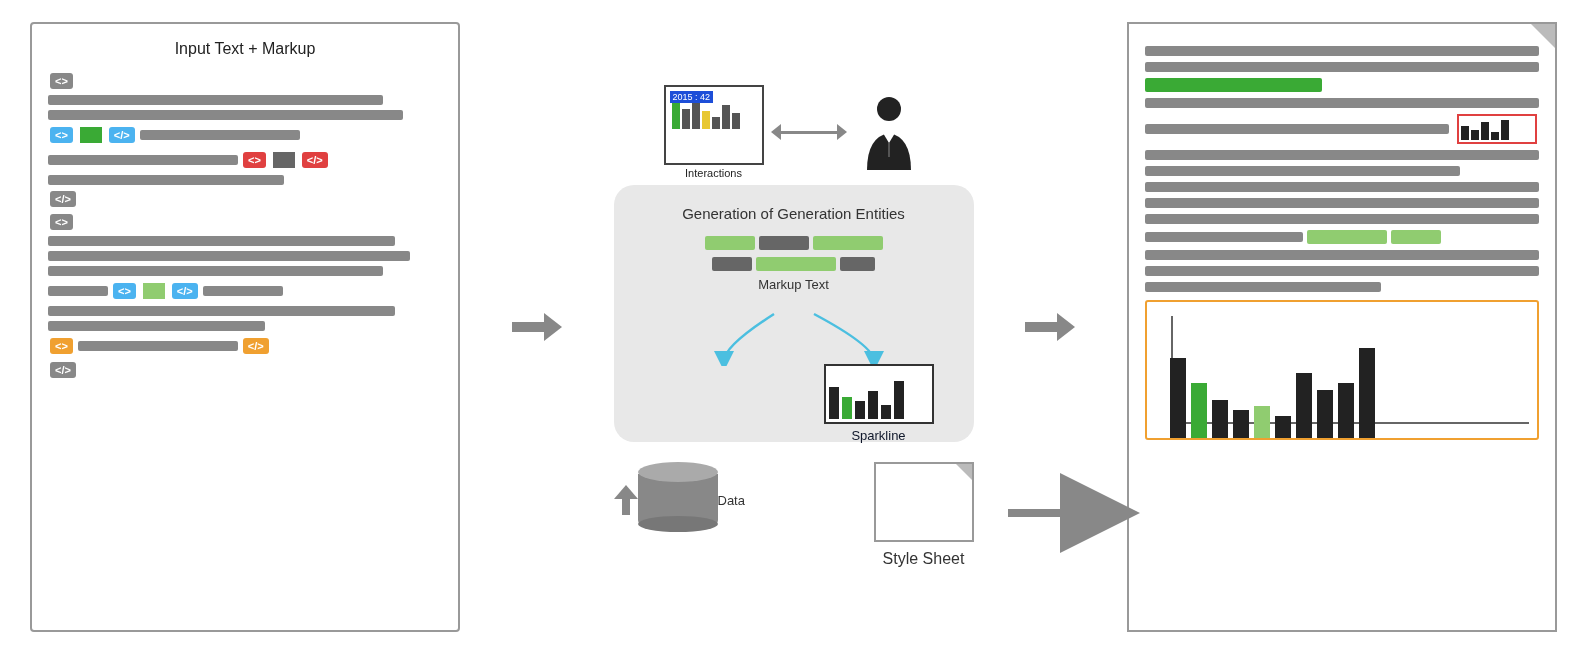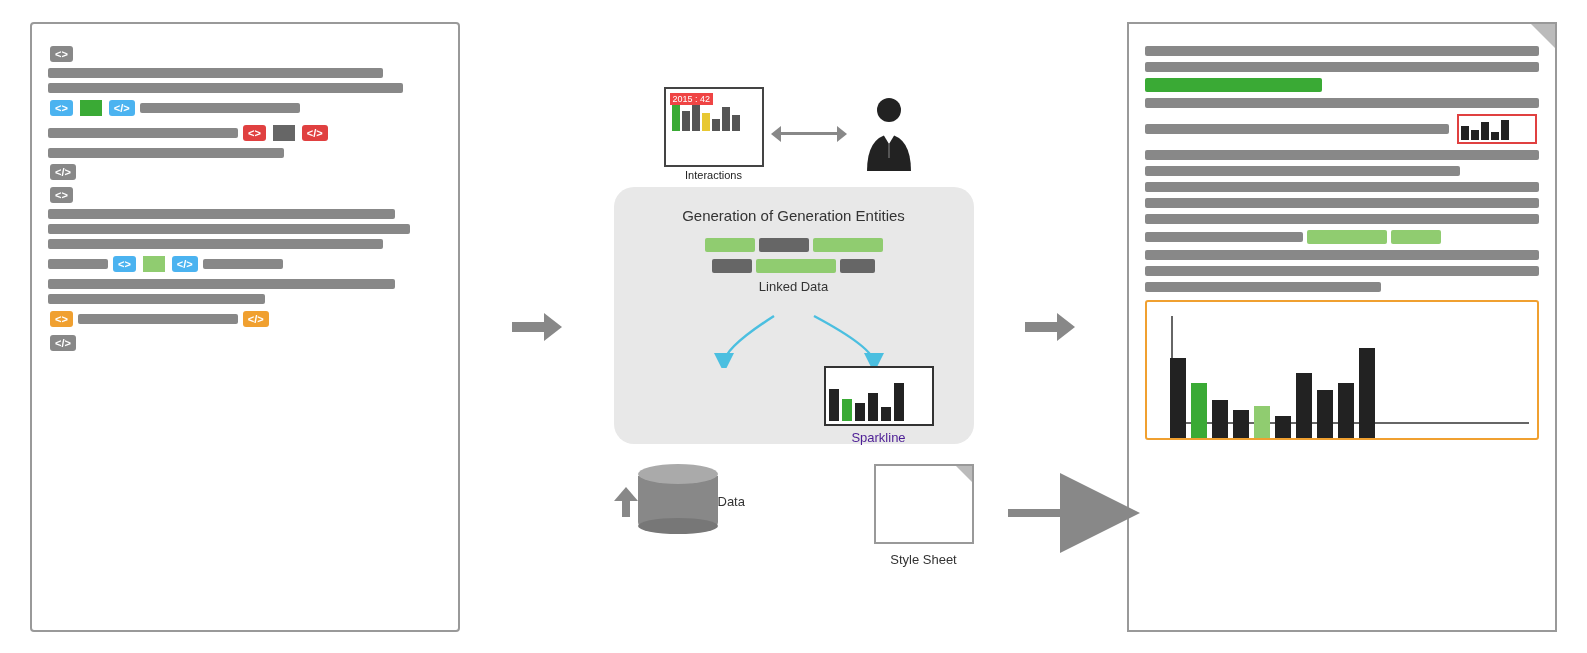--- a/index.html
+++ b/index.html
@@ -118,21 +118,21 @@
       position: relative;
     }
     .interactions-label {
       font-size: 11px;
       color: #222;
       text-align: center;
       margin-top: 2px;
     }
     .interactions-year {
       font-size: 9px;
-      background: #ef4444;
+      background: #1d4ed8;
       color: #fff;
       padding: 1px 3px;
       position: absolute;
       top: 4px;
       left: 4px;
     }
 
     
     .mini-bars {
       display: flex;
@@ -261,21 +261,21 @@
       background: #fff;
     }
     .sp-bar {
       width: 10px;
       background: #222;
     }
     .sp-bar.green { background: #3aaa35; }
 
     .sparkline-label {
       font-size: 13px;
-      color: #4c1d95;
+      color: #0f172a;
       text-align: center;
       margin-top: 4px;
     }
 
     
     .data-section {
       display: flex;
       flex-direction: row;
       align-items: center;
       margin-top: 10px;
@@ -364,21 +364,21 @@
       content: '';
       position: absolute;
       top: 0;
       right: 0;
       width: 0;
       height: 0;
       border-top: 16px solid #bbb;
       border-left: 16px solid transparent;
     }
     .stylesheet-label {
-      font-size: 13px;
+      font-size: 16px;
       color: #333;
       text-align: center;
     }
 
     
     .right-panel {
       width: 430px;
       height: 610px;
       border: 2px solid #999;
       background: #fff;
@@ -514,20 +514,21 @@
       width: 60px;
       height: 75px;
     }
   </style>
 </head>
 <body>
 
 <div class="main-container">
 
   <div class="left-panel">
+    <div class="panel-title">Input Text + Markup</div>
 
     <div class="markup-row">
       <span class="tag-badge tag-gray">&lt;&gt;</span>
     </div>
 
     <div class="text-line" style="width:85%"></div>
     <div class="text-line" style="width:90%"></div>
 
     <div class="markup-row">
       <span class="tag-badge tag-blue">&lt;&gt;</span>
@@ -626,21 +627,21 @@
           <div class="lt-block dark"></div>
           <div class="lt-block wide"></div>
         </div>
         <div style="display:flex; gap:4px; margin-top:3px;">
           <div class="lt-block dark" style="width:40px;"></div>
           <div class="lt-block" style="width:80px;"></div>
           <div class="lt-block dark" style="width:35px;"></div>
         </div>
       </div>
 
-      <div class="linked-text-label">Linked Data</div>
+      <div class="linked-text-label">Markup Text</div>
 
       <div style="position:relative; width:300px; height:120px; margin-top:4px;">
 
         <svg width="300" height="60" style="position:absolute; top:0; left:0;">
 
           <path d="M 130 8 Q 80 40 80 55" stroke="#4bbfe0" stroke-width="2.5" fill="none" marker-end="url(#arrowBlue)"></path>
 
           <path d="M 170 8 Q 230 40 230 55" stroke="#4bbfe0" stroke-width="2.5" fill="none" marker-end="url(#arrowBlue)"></path>
           <defs>
             <marker id="arrowBlue" markerWidth="8" markerHeight="8" refX="4" refY="4" orient="auto">

